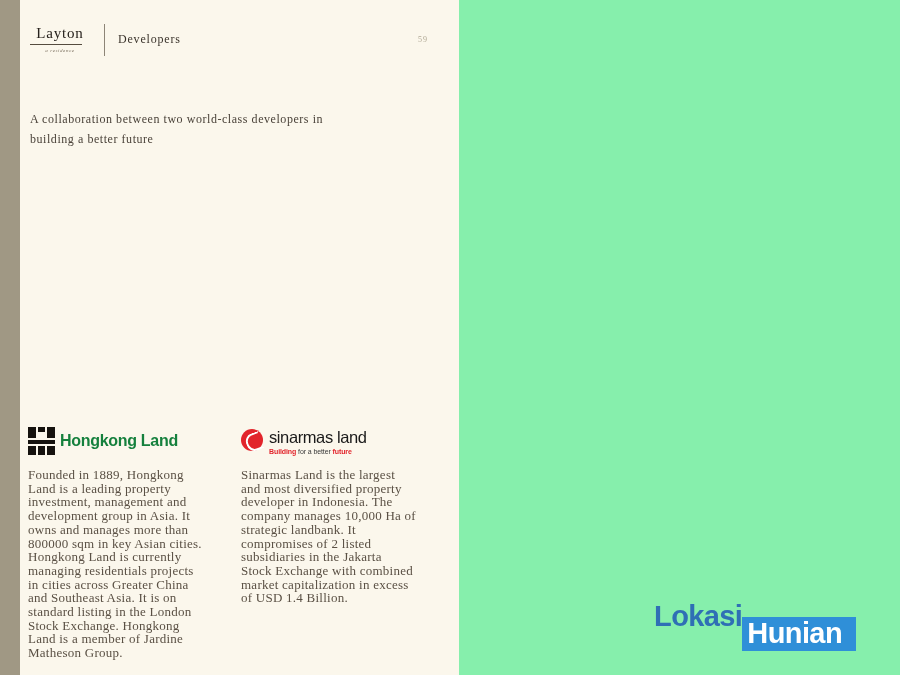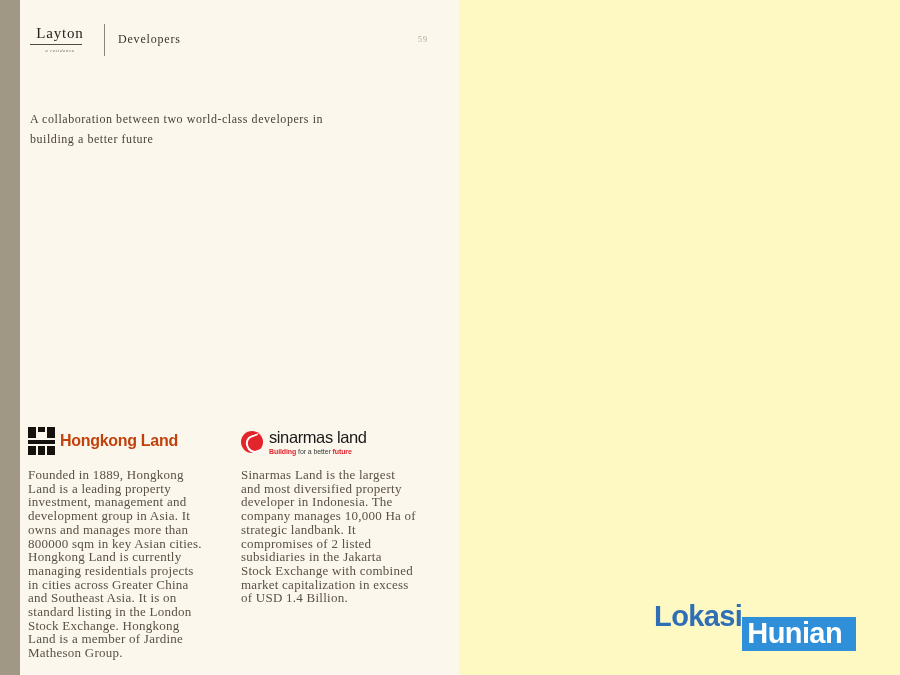--- a/index.html
+++ b/index.html
@@ -24,21 +24,21 @@
     width: 449px;
     height: 675px;
     background: #fbf7ec;
     box-sizing: border-box;
     margin-left: 20px;
   }
   .right-page {
     position: relative;
     width: 451px;
     height: 675px;
-    background: #fef9c3;
+    background: #86efac;
   }
 
   
   .header {
     position: absolute;
     top: 26px;
     left: 10px;
     right: 20px;
     height: 40px;
   }
@@ -151,27 +151,27 @@
   .hkl-b3 { left: 19px; top: 0; width: 8px;  height: 11px; }
   .hkl-b4 { left: 0;   top: 13px; width: 27px; height: 4px; }
   .hkl-b5 { left: 0;   top: 19px; width: 8px;  height: 9px; }
   .hkl-b6 { left: 10px; top: 19px; width: 7px;  height: 9px; }
   .hkl-b7 { left: 19px; top: 19px; width: 8px;  height: 9px; }
   .hkl-text {
     font-family: "Liberation Sans", sans-serif;
     font-weight: bold;
     font-size: 16px;
     letter-spacing: -0.3px;
-    color: #c2410c;
+    color: #15803d;
   }
 
   
   .sml {
     display: flex;
-    align-items: center;
+    align-items: flex-start;
   }
   .sml-mark {
     width: 22px;
     height: 22px;
     border-radius: 50%;
     background: #e2242b;
     margin-right: 6px;
     position: relative;
     flex: 0 0 auto;
   }

